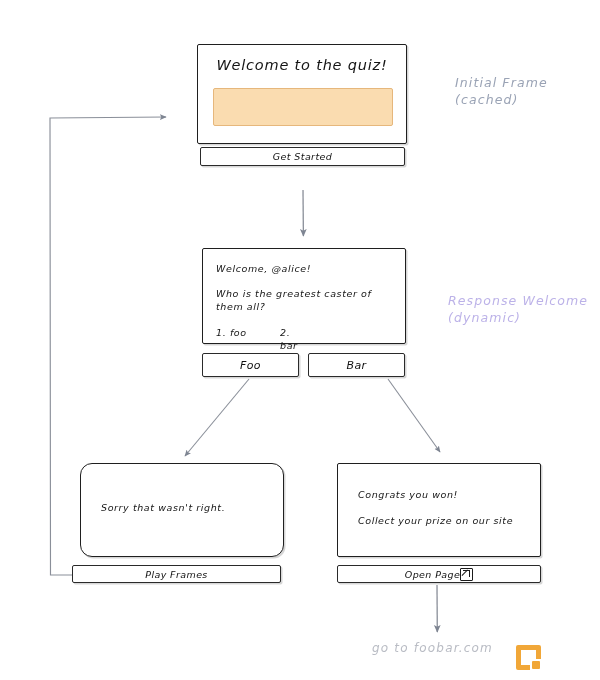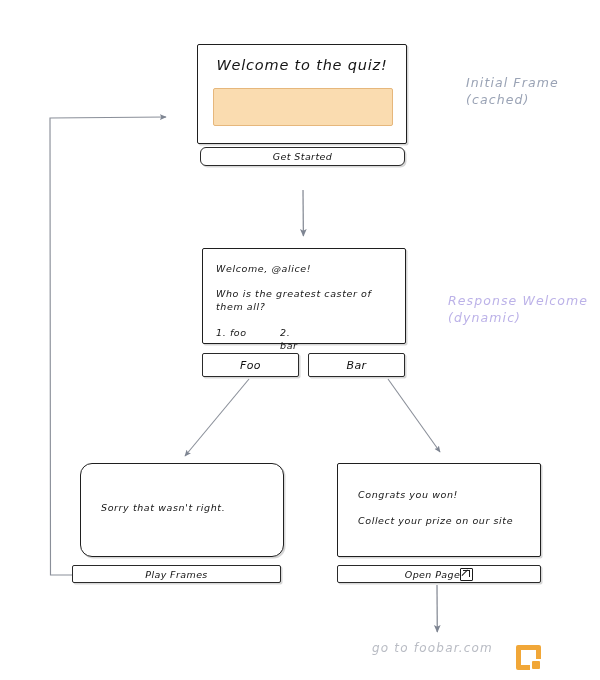--- a/index.html
+++ b/index.html
@@ -77,21 +77,21 @@
   }
   #name-input {
     position: absolute;
     left: 15px; top: 43px;
     width: 180px; height: 38px;
     background: #fadcb0;
     border: 1.4px solid #e6b77c;
     border-radius: 2px;
     box-sizing: border-box;
   }
-  #get-started-btn { left: 200px; top: 147px; width: 205px; height: 19px; border-radius: 6px; }
+  #get-started-btn { left: 200px; top: 147px; width: 205px; height: 19px; }
 
   
   #question-frame { left: 202px; top: 248px; width: 204px; height: 96px; }
   .q-line {
     position: absolute;
     left: 13px;
     font-size: 9.5px;
     line-height: 13px;
   }
   #q-greeting { top: 13px; }
@@ -152,21 +152,21 @@
   
   .annotation {
     position: absolute;
     font-family: "DejaVu Sans", sans-serif;
     font-style: italic;
     font-size: 12.5px;
     line-height: 17px;
     letter-spacing: 1.1px;
     white-space: pre-line;
   }
-  #annotation-initial { left: 466px; top: 74px; color: #9aa3b5; }
+  #annotation-initial { left: 455px; top: 74px; color: #9aa3b5; }
   #annotation-response { left: 448px; top: 292px; color: #bcb2e8; }
 
   
   #goto-text {
     position: absolute;
     left: 372px; top: 641px;
     font-family: "DejaVu Sans", sans-serif;
     font-style: italic;
     font-size: 12px;
     letter-spacing: 1.2px;

